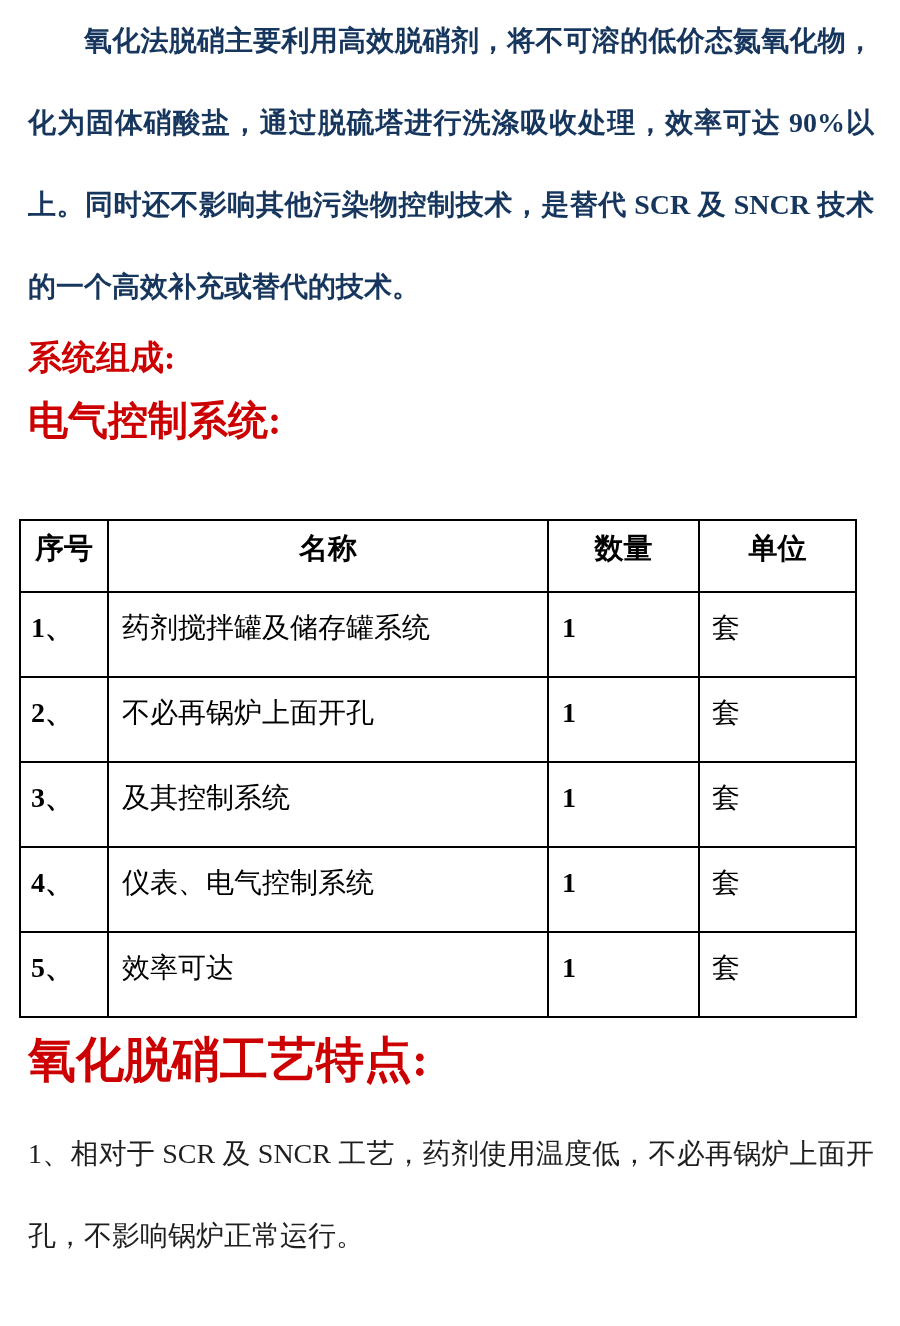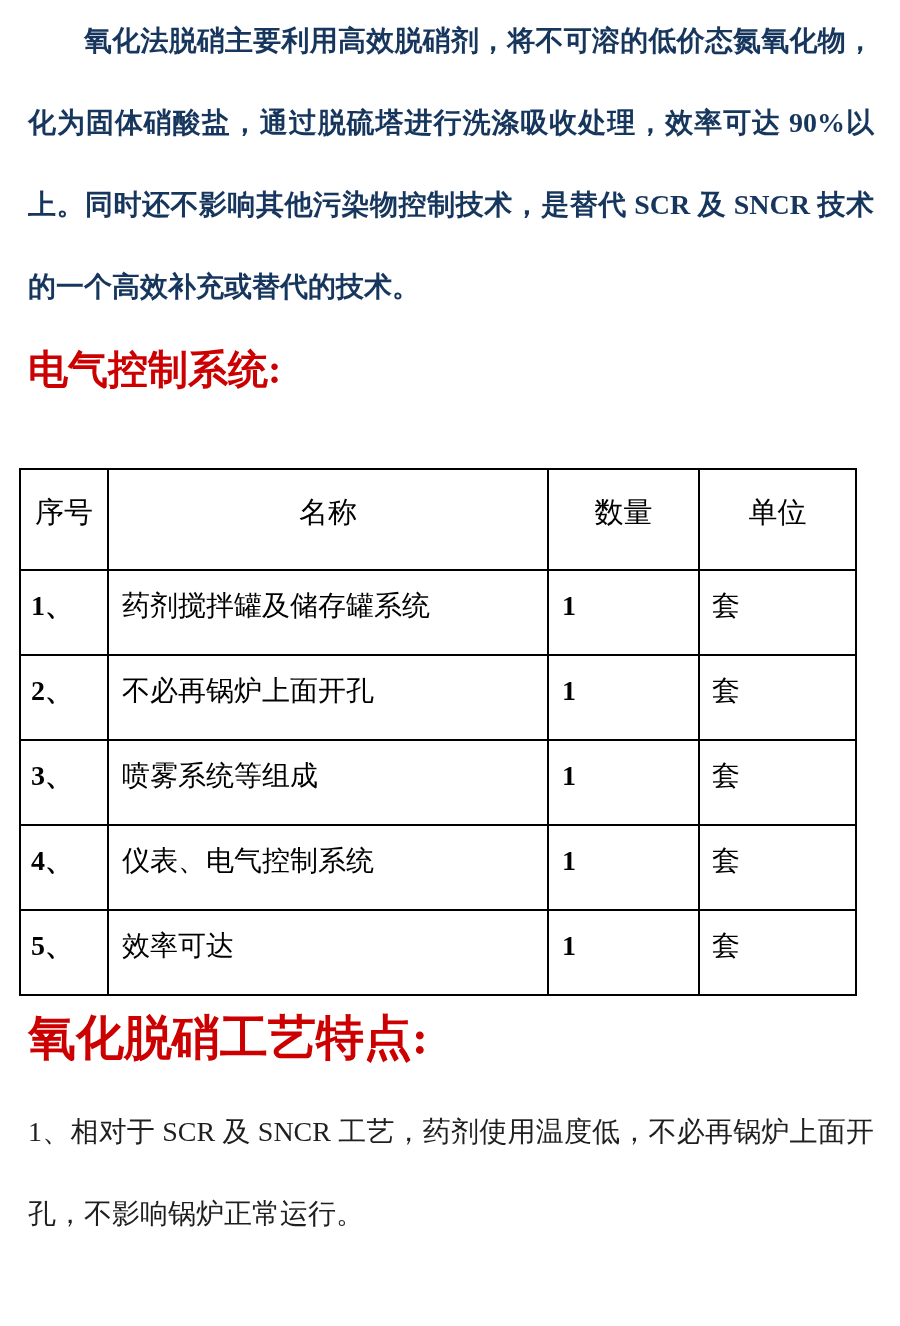--- a/index.html
+++ b/index.html
@@ -68,25 +68,25 @@
     border: 2px solid #000;
   }
   table.equip th,
   table.equip td {
     border: 2px solid #000;
     box-sizing: border-box;
     color: #000;
     overflow: hidden;
   }
   table.equip th {
-    font-weight: normal;
+    font-weight: bold;
     font-size: 29px;
     text-align: center;
     vertical-align: middle;
-    height: 101px;
+    height: 72px;
     padding: 0 0 14px 0;
   }
   table.equip td {
     font-size: 28px;
     vertical-align: top;
     height: 85px;
     padding-top: 17px;
     line-height: 1.25;
   }
   .col-no    { width: 88px;  }
@@ -98,20 +98,21 @@
   td.cell-qty  { padding-left: 13px; font-weight: bold; }
   td.cell-unit { padding-left: 12px; font-weight: normal; }
 </style>
 </head>
 <body>
 
 <div class="doc">
 
   <p class="para para-navy para-indent">氧化法脱硝主要利用高效脱硝剂，将不可溶的低价态氮氧化物，化为固体硝酸盐，通过脱硫塔进行洗涤吸收处理，效率可达 90%以上。同时还不影响其他污染物控制技术，是替代 SCR 及 SNCR 技术的一个高效补充或替代的技术。</p>
 
+  <h2 class="h-red h-system">系统组成:</h2>
 
 
   <h1 class="h-red h-equipment">电气控制系统:</h1>
 
   <table class="equip">
     <colgroup>
       <col class="col-no">
       <col class="col-name">
       <col class="col-qty">
       <col class="col-unit">
@@ -132,21 +133,21 @@
         <td class="cell-unit">套</td>
       </tr>
       <tr>
         <td class="cell-no">2、</td>
         <td class="cell-name">不必再锅炉上面开孔</td>
         <td class="cell-qty">1</td>
         <td class="cell-unit">套</td>
       </tr>
       <tr>
         <td class="cell-no">3、</td>
-        <td class="cell-name">喷雾系统等组成</td>
+        <td class="cell-name">及其控制系统</td>
         <td class="cell-qty">1</td>
         <td class="cell-unit">套</td>
       </tr>
       <tr>
         <td class="cell-no">4、</td>
         <td class="cell-name">仪表、电气控制系统</td>
         <td class="cell-qty">1</td>
         <td class="cell-unit">套</td>
       </tr>
       <tr>

